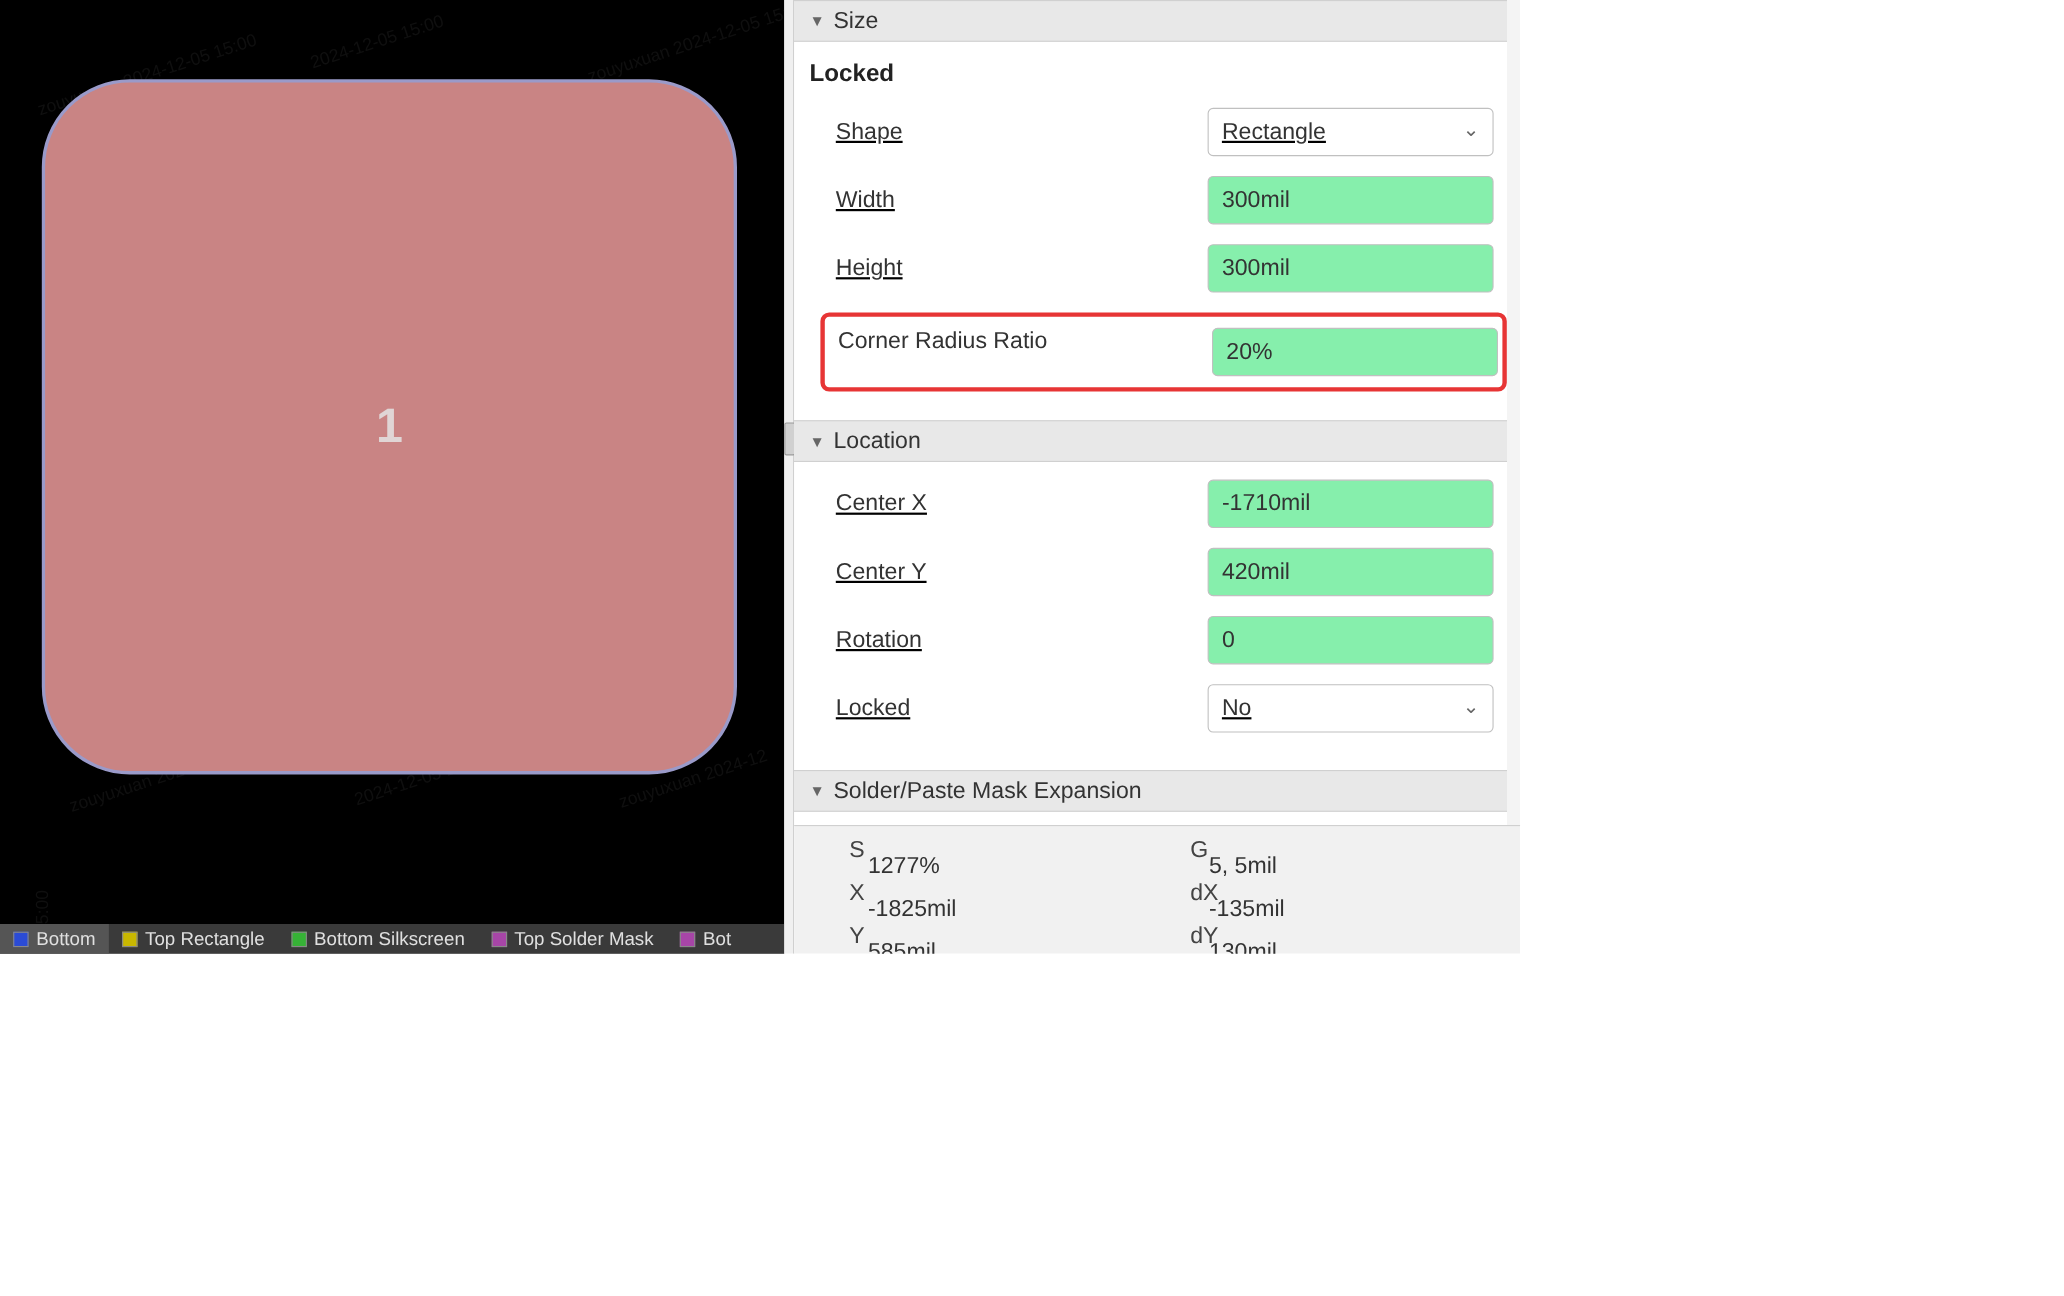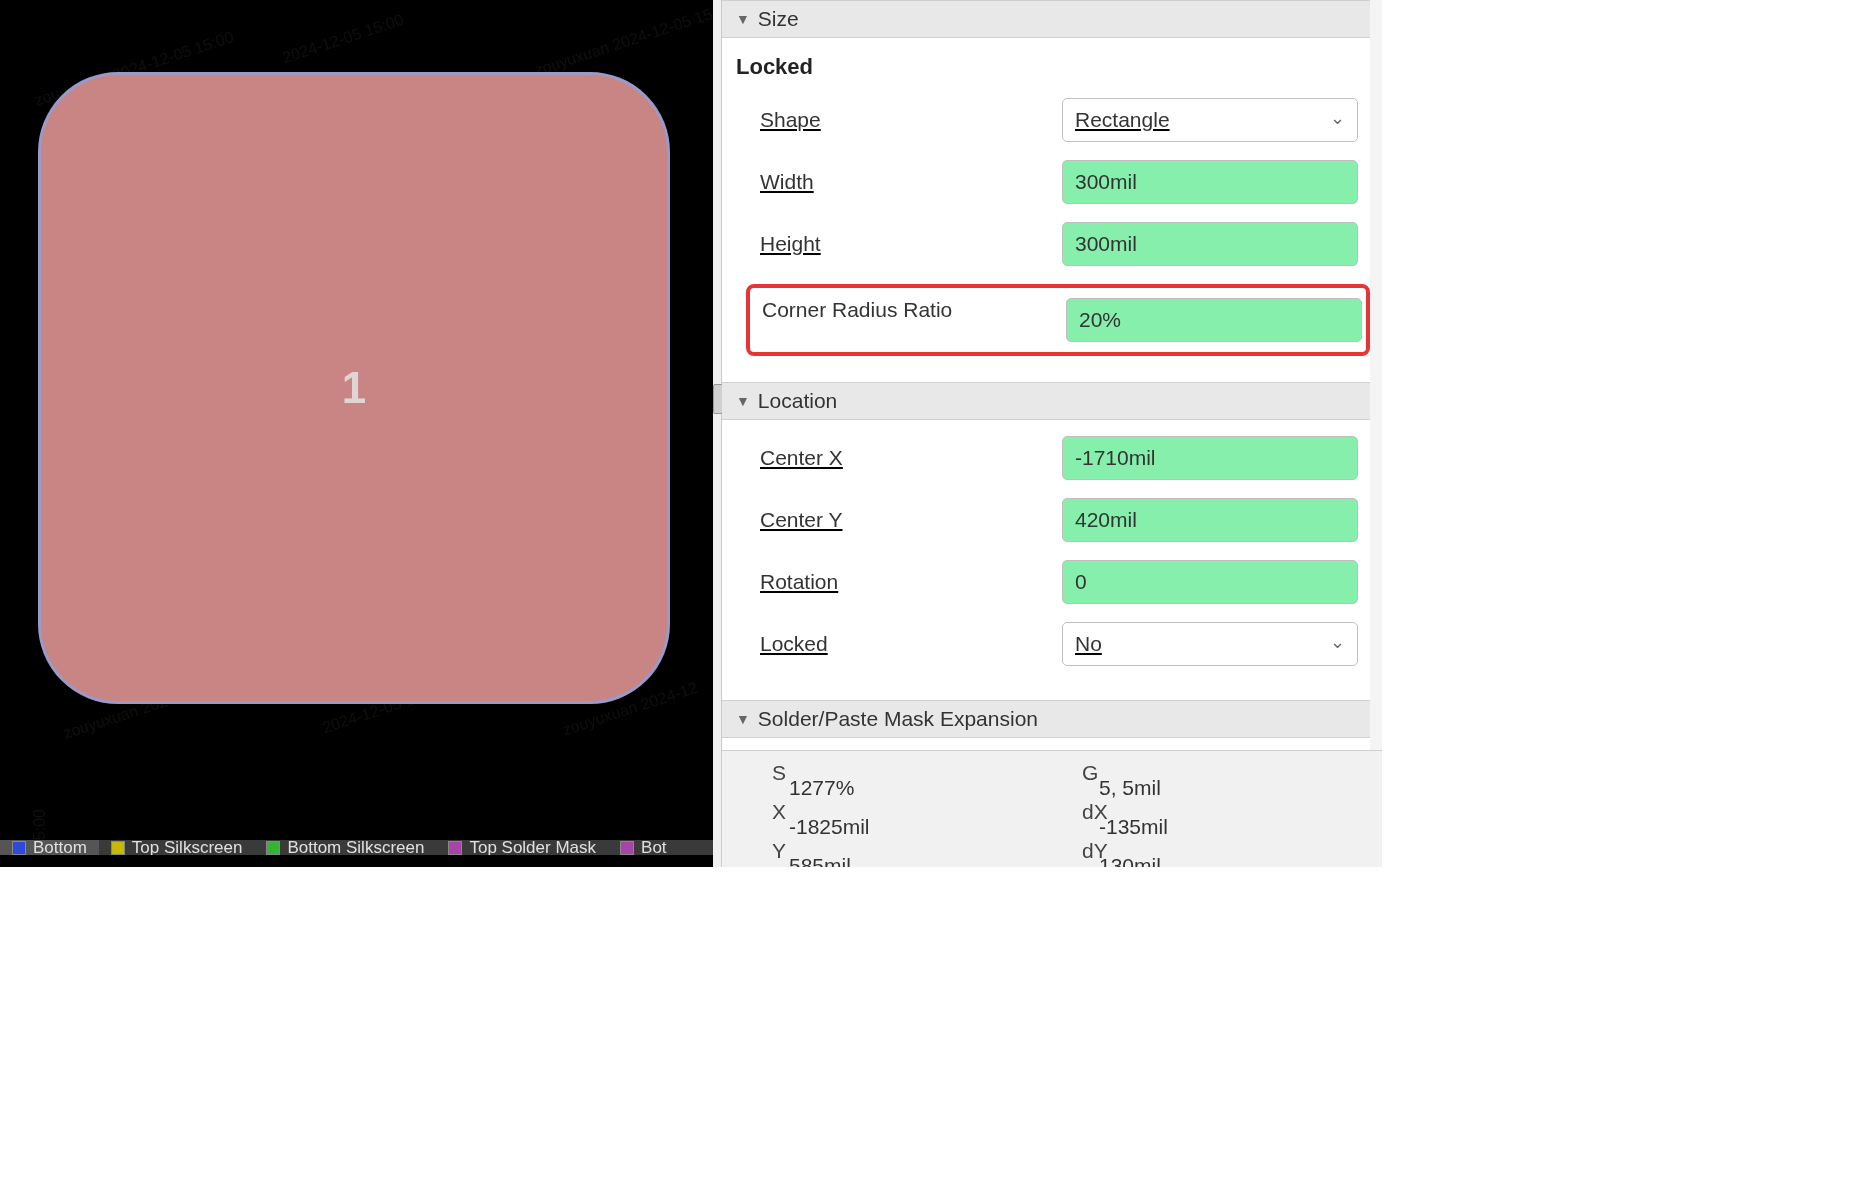--- a/index.html
+++ b/index.html
@@ -37,24 +37,24 @@
     }
     .watermark {
       position: absolute;
       color: rgba(120,120,120,0.12);
       font-size: 16px;
       transform: rotate(-18deg);
       white-space: nowrap;
     }
     .layers-bar {
       position: absolute;
-      bottom: 12px;
+      bottom: 0;
       left: 0;
       right: 0;
-      height: 15px;
+      height: 27px;
       background: #3a3a3a;
       display: flex;
       align-items: center;
       font-size: 17px;
       color: #e0e0e0;
       overflow: hidden;
     }
     .layer-item {
       display: flex;
       align-items: center;
@@ -131,21 +131,21 @@
       margin-bottom: 18px;
       text-decoration: underline;
     }
     .prop-label {
       flex: 1;
       font-size: 21px;
       color: #333;
       padding-left: 8px;
     }
     .prop-control {
-      width: 296px;
+      width: 260px;
       margin-right: 4px;
     }
     .input, .select {
       width: 100%;
       height: 44px;
       border: 1px solid #c0c0c0;
       border-radius: 5px;
       padding: 0 12px;
       font-size: 21px;
       color: #333;
@@ -230,21 +230,21 @@
     <span class="pad-label">1</span>
   </div>
 
   <div class="layers-bar">
     <div class="layer-item active">
       <span class="layer-swatch" style="background:#2b4bd6"></span>
       <span>Bottom</span>
     </div>
     <div class="layer-item">
       <span class="layer-swatch" style="background:#c9b800"></span>
-      <span>Top Silkscreen</span>
+      <span>Top Rectangle</span>
     </div>
     <div class="layer-item">
       <span class="layer-swatch" style="background:#36b336"></span>
       <span>Bottom Silkscreen</span>
     </div>
     <div class="layer-item">
       <span class="layer-swatch" style="background:#a745a7"></span>
       <span>Top Solder Mask</span>
     </div>
     <div class="layer-item">

